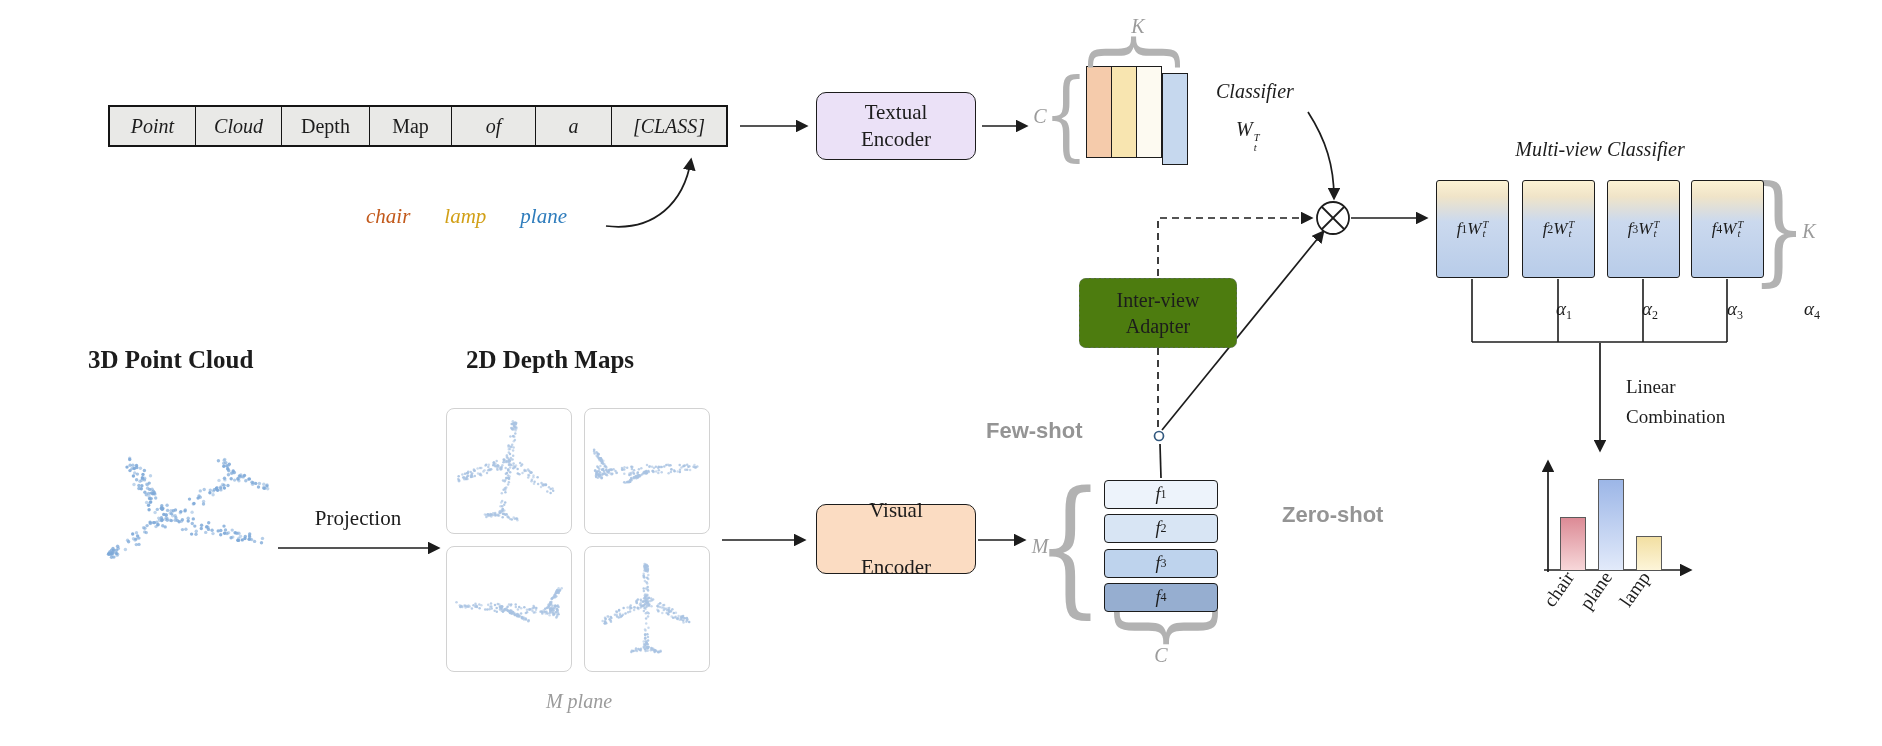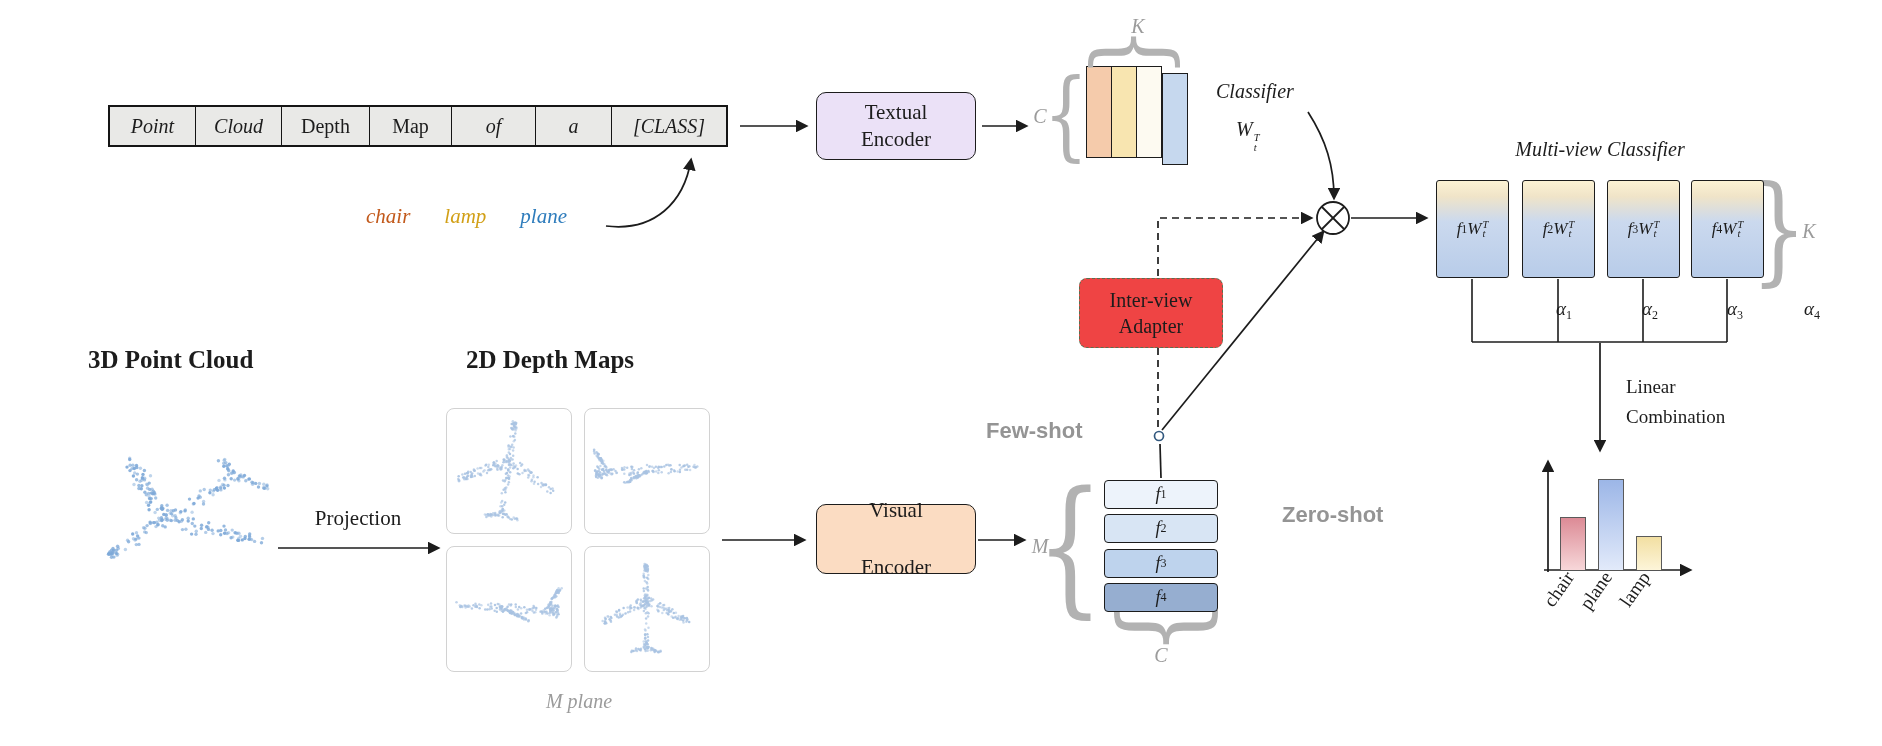--- a/index.html
+++ b/index.html
@@ -123,21 +123,21 @@
   <div class="abs enc" style="left: 816px; top: 92px; width: 160px; height: 68px; background: rgb(235, 225, 247);">
     <span>Textual</span>
     <span>Encoder</span>
   </div>
 
   <div class="abs enc" style="left: 816px; top: 504px; width: 160px; height: 70px; background: rgb(251, 220, 194); gap: 30px;">
     <span>Visual</span>
     <span>Encoder</span>
   </div>
 
-  <div class="abs adapterbox" style="left: 1079px; top: 278px; width: 144px; height: 70px; background: #ef4444;">
+  <div class="abs adapterbox" style="left: 1079px; top: 278px; width: 158px; height: 70px; background: #4d7c0f; border-radius: 7px;">
     <span>Inter-view</span>
     <span>Adapter</span>
   </div>
 
   <div class="abs" style="left:1086px;top:66px;width:104px;height:110px;">
     <div class="col" style="left: 0px; top: 0px; background: rgb(245, 203, 171);"></div>
     <div class="col" style="left: 25px; top: 0px; background: rgb(248, 229, 176);"></div>
     <div class="col" style="left: 50px; top: 0px; background: rgb(253, 250, 241);"></div>
     <div class="col" style="left: 76px; top: 7px; background: rgb(198, 216, 238);"></div>
   </div>

